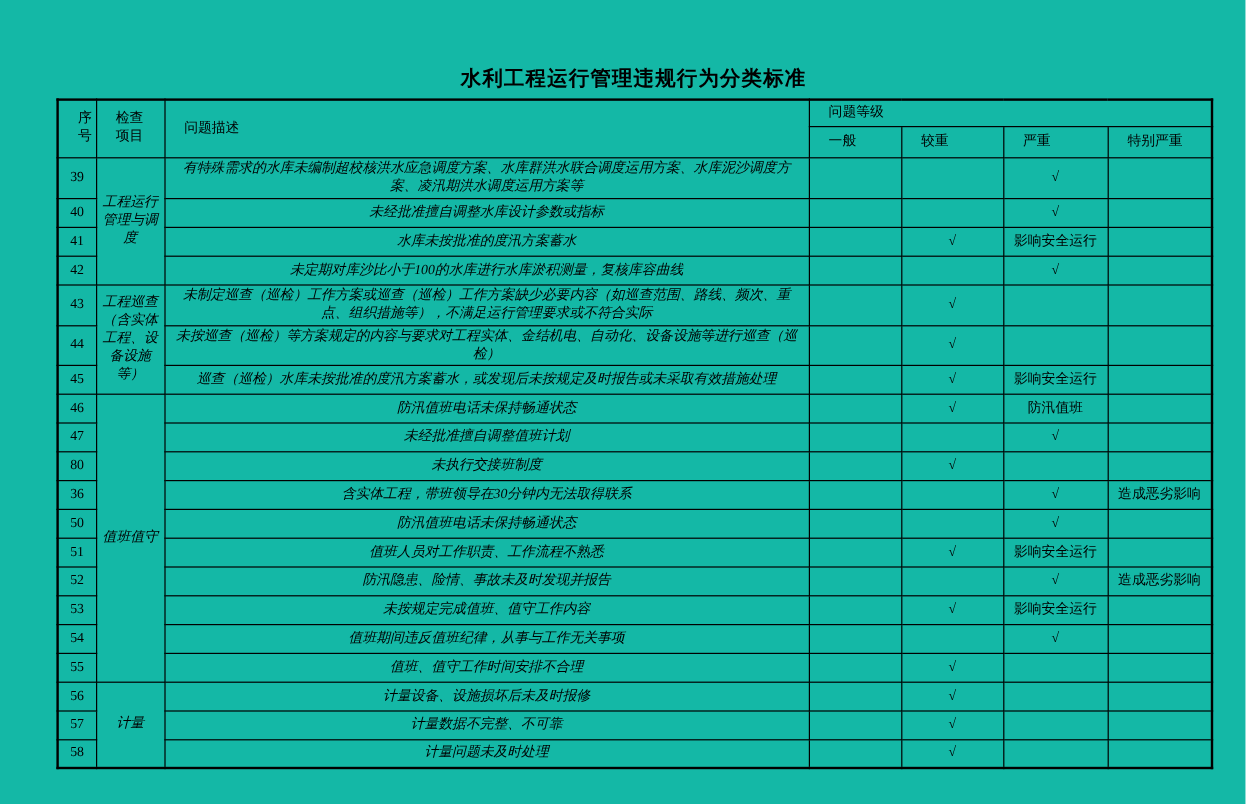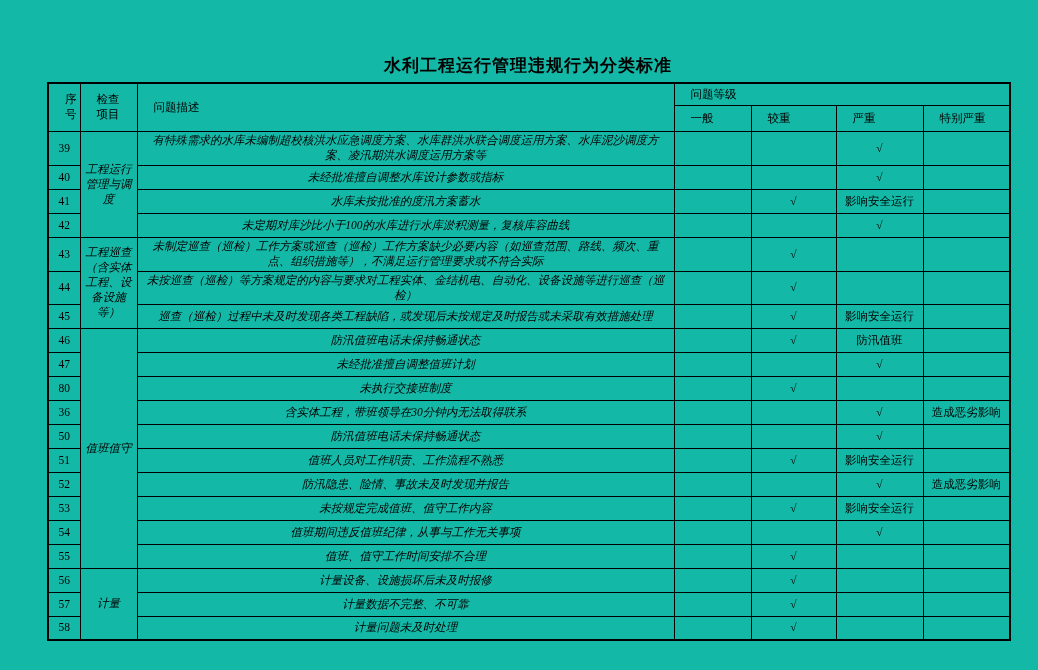--- a/index.html
+++ b/index.html
@@ -152,21 +152,21 @@
       <tr class="data-row">
         <td class="c-seq">44</td>
         <td class="c-desc">未按巡查（巡检）等方案规定的内容与要求对工程实体、金结机电、自动化、设备设施等进行巡查（巡检）</td>
         <td class="c-lvl"></td>
         <td class="c-lvl">√</td>
         <td class="c-lvl"></td>
         <td class="c-lvl"></td>
       </tr>
       <tr class="data-row">
         <td class="c-seq">45</td>
-        <td class="c-desc">巡查（巡检）过程中未及时发现各类工程缺陷，或发现后未按规定及时报告或未采取有效措施处理</td>
+        <td class="c-desc">巡查（巡检）水库未按批准的度汛方案蓄水，或发现后未按规定及时报告或未采取有效措施处理</td>
         <td class="c-lvl"></td>
         <td class="c-lvl">√</td>
         <td class="c-lvl">影响安全运行</td>
         <td class="c-lvl"></td>
       </tr>
       <tr class="data-row">
         <td class="c-seq">46</td>
         <td class="c-cat" rowspan="10">值班值守</td>
         <td class="c-desc">防汛值班电话未保持畅通状态</td>
         <td class="c-lvl"></td>

